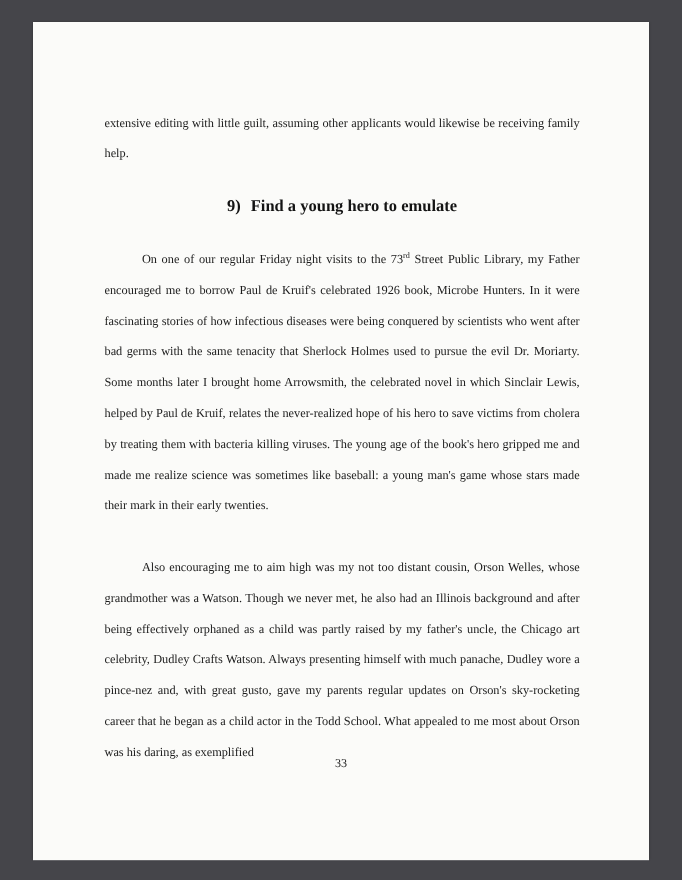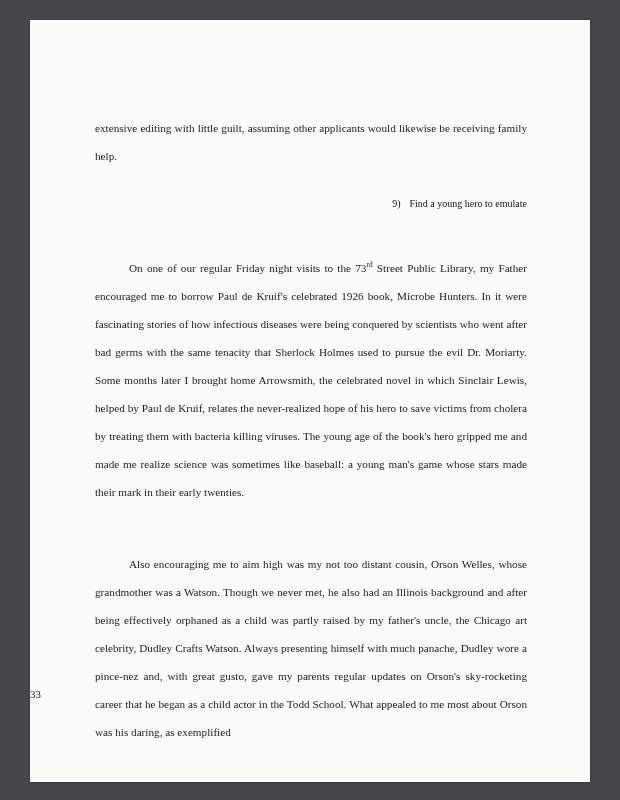--- a/index.html
+++ b/index.html
@@ -28,53 +28,53 @@
     background: #fbfbf9;
     box-shadow: 0 0 2px rgba(0,0,0,0.35);
   }
   .page-inner {
     position: absolute;
     left: 65px;
     top: 78px;
     width: 432px;
   }
   p {
-    margin: 16px 0 0 0;
+    margin: 0 0 0 0;
     font-size: 11.2px;
     line-height: 28px;
     color: #1b1b1b;
     text-align: justify;
     text-justify: inter-word;
   }
   p.indent {
     text-indent: 34px;
   }
   .spacer-sm { height: 20px; }
   .spacer-md { height: 28px; }
   .heading {
-    font-size: 10px;
-    font-weight: normal;
+    font-size: 15px;
+    font-weight: bold;
     line-height: 28px;
     color: #141414;
     margin: 0;
-    text-align: right;
+    text-align: center;
   }
   .heading .num { margin-right: 9px; }
   .it { }
   sup {
     font-size: 7.4px;
     vertical-align: super;
     line-height: 0;
   }
   .page-number {
     position: absolute;
     left: 0;
     right: 0;
     top: 668px;
-    text-align: left;
+    text-align: center;
     font-size: 11px;
     color: #1b1b1b;
   }
 </style>
 </head>
 <body>
 
 <div class="scan-area">
   <div class="page">
     <div class="page-inner">

